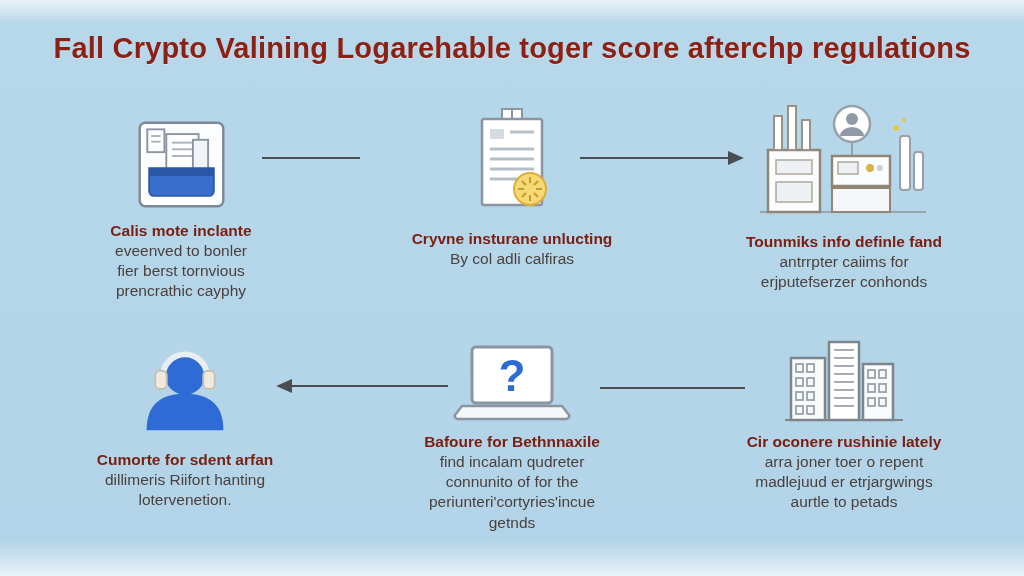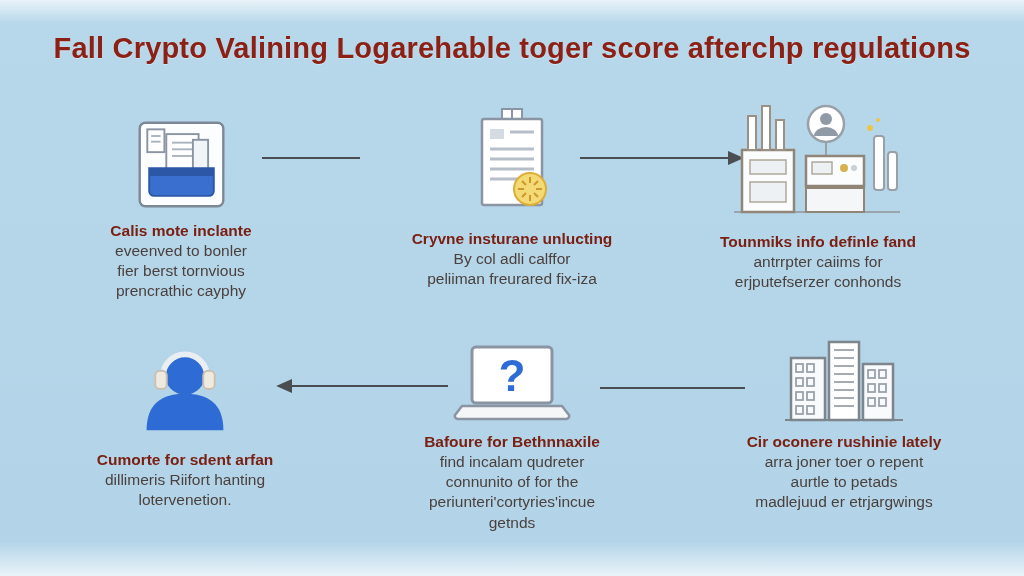--- a/index.html
+++ b/index.html
@@ -46,21 +46,21 @@
   }
   .caption .heading {
     font-weight: bold;
     color: #7a2013;
   }
   
   .step-1 { left: 55px;  top: 112px; width: 252px; }
   .step-1 .icon-box { height: 100px; margin-bottom: 9px; }
   .step-2 { left: 386px; top: 105px; width: 252px; }
   .step-2 .icon-box { height: 112px; margin-bottom: 12px; }
-  .step-3 { left: 686px; top: 96px;  width: 264px; }
+  .step-3 { left: 712px; top: 96px;  width: 264px; }
   .step-3 .icon-box { height: 122px; margin-bottom: 14px; }
   .step-4 { left: 55px;  top: 338px; width: 260px; }
   .step-4 .icon-box { height: 98px;  margin-bottom: 14px; }
   .step-5 { left: 386px; top: 344px; width: 252px; }
   .step-5 .icon-box { height: 78px;  margin-bottom: 10px; }
   .step-6 { left: 710px; top: 336px; width: 268px; justify-content: space-between; }
   .step-6 .icon-box { height: 88px;  margin-bottom: 8px; }
   .arrows {
     position: absolute;
     inset: 0;
@@ -130,22 +130,21 @@
           <line x1="66" y1="82" x2="72" y2="82"></line>
           <line x1="52" y1="74" x2="56" y2="78"></line>
           <line x1="64" y1="86" x2="68" y2="90"></line>
           <line x1="68" y1="74" x2="64" y2="78"></line>
           <line x1="56" y1="86" x2="52" y2="90"></line>
         </g>
       </svg>
     </div>
     <div class="caption">
       <div class="heading">Cryvne insturane unlucting</div>
-      <div>By col adli calffor</div>
-      <div>peliiman freurared fix-iza</div>
+      <div>By col adli calfiras</div>
     </div>
   </div>
 
   <div class="step step-3">
     <div class="icon-box">
       <svg width="172" height="120" viewBox="0 0 172 120">
         <line x1="2" y1="114" x2="168" y2="114" stroke="#9aa4ae" stroke-width="2"></line>
         <rect x="10" y="52" width="52" height="62" fill="#fbfcfd" stroke="#8f8678" stroke-width="2.5"></rect>
         <rect x="18" y="62" width="36" height="14" fill="#eef1f4" stroke="#b0a89a" stroke-width="1.5"></rect>
         <rect x="18" y="84" width="36" height="20" fill="#eef1f4" stroke="#b0a89a" stroke-width="1.5"></rect>
@@ -241,18 +240,18 @@
           <rect x="85" y="52" width="7" height="8"></rect>
             <rect x="96" y="52" width="7" height="8"></rect>
           <rect x="85" y="66" width="7" height="8"></rect>
             <rect x="96" y="66" width="7" height="8"></rect>
         </g>
       </svg>
     </div>
     <div class="caption">
       <div class="heading">Cir oconere rushinie lately</div>
       <div>arra joner toer o repent</div>
+      <div>madlejuud er etrjargwings</div>
       <div>aurtle to petads</div>
-      <div>madlejuud er etrjargwings</div>
     </div>
   </div>
 
 </div>
 
 </body></html>

